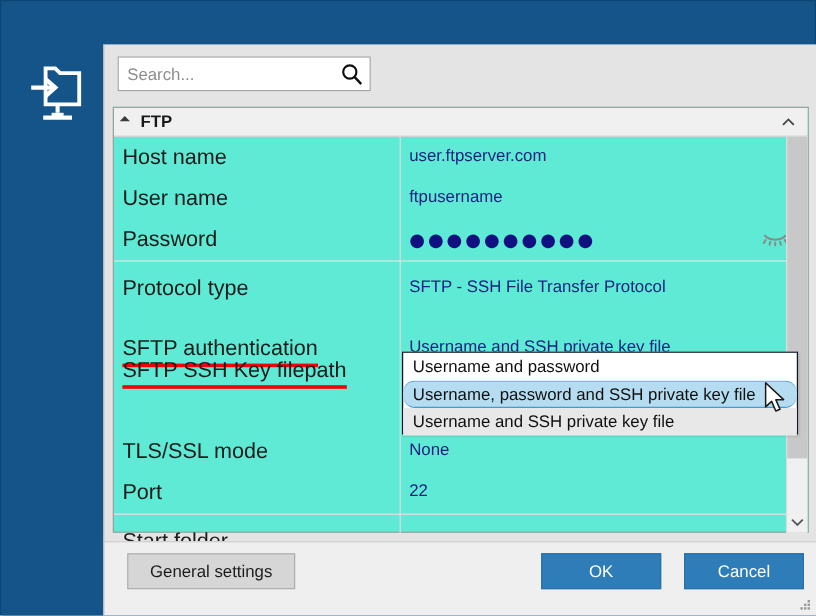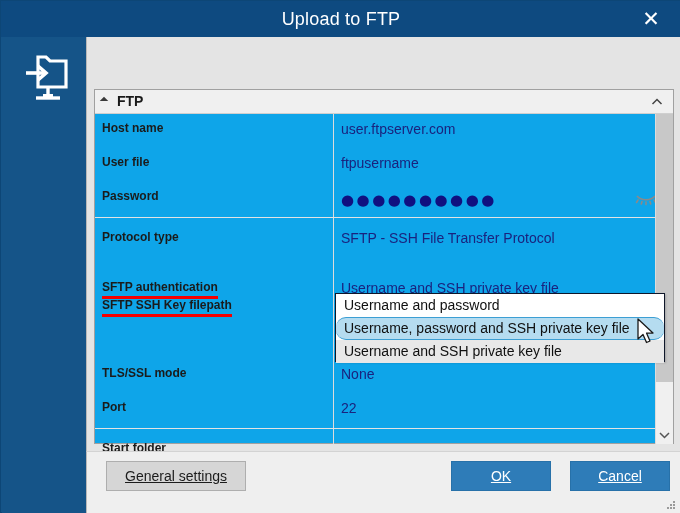--- a/index.html
+++ b/index.html
@@ -76,21 +76,21 @@
   .search-input::placeholder { color: #8d8d8d; }
   .search-icon {
     position: absolute; right: 5px; top: 4px;
     width: 20px; height: 20px;
     cursor: pointer;
   }
   
   .grid {
     position: absolute; left: 7px; top: 52px;
     width: 580px; height: 355px;
-    background: #0ea5e9;
+    background: #5eead4;
     border: 1px solid #a0a0a0;
     padding-left: 32px;
   }
   .group-header {
     position: absolute; left: 0; top: 0;
     width: 578px; height: 24px;
     background: #f0f0f0;
     border-bottom: 1px solid #cfcfcf;
   }
   .group-tri {
@@ -116,23 +116,22 @@
     width: 1px; height: 330px;
     background: #dcdcdc;
   }
   .rows {
     position: absolute; left: 0; top: 24px;
     width: 560px; height: 330px;
   }
   .row { position: absolute; left: 0; width: 560px; height: 34px; }
   .row-label {
     position: absolute; left: 7px; top: 7px;
-    font-size: 12px; color: #1b1b1b;
+    font-size: 18px; color: #1b1b1b;
     white-space: nowrap;
-    font-weight: bold;
   }
   .row-label .underline {
     display: block;
     height: 3px;
     background: #f50000;
     margin-top: 2px;
   }
   .row-value {
     position: absolute; left: 246px; top: 7px;
     font-size: 14px; color: #1a237e;
@@ -211,21 +210,20 @@
   }
   .btn {
     position: absolute; top: 9px;
     height: 30px;
     font-family: "Liberation Sans", sans-serif;
     font-size: 14px;
     cursor: pointer;
     border: 1px solid #aeaeae;
     background: #d6d6d6;
     color: #1c1c1c;
-    text-decoration: underline;
   }
   .btn.primary {
     background: #2e7cb8;
     border: 1px solid #2771a9;
     color: #ffffff;
   }
   .btn-general { left: 19px; width: 140px; }
   .btn-reset   { left: 170px; width: 145px; }
   .btn-ok      { left: 364px; width: 100px; }
   .btn-cancel  { left: 483px; width: 100px; }
@@ -239,40 +237,45 @@
     width: 22px; height: 30px;
     z-index: 40;
     pointer-events: none;
   }
 </style>
 </head>
 <body>
 
 <div class="window">
 
-  <div class="titlebar">
-    <div class="titlebar-text">Upload to FTP</div>
-    <div class="close-btn">✕</div>
-  </div>
 
   <div class="rail">
     <span class="rail-icon">
       <svg width="56" height="56" viewBox="0 0 56 56">
         <path d="M22 6 h8 l4 4 h16 v26 H22 z" fill="none" stroke="#ffffff" stroke-width="3.2"></path>
         <path d="M10 22 h18" stroke="#ffffff" stroke-width="3.6" fill="none"></path>
         <path d="M22 15 l8 7 l-8 7" fill="none" stroke="#ffffff" stroke-width="3.6" stroke-linejoin="miter"></path>
         <path d="M32 36 v7" stroke="#ffffff" stroke-width="3.4"></path>
         <path d="M20 47 h24" stroke="#ffffff" stroke-width="3.4"></path>
         <rect x="27" y="43" width="10" height="5" fill="#ffffff"></rect>
       </svg>
     </span>
   </div>
 
   <div class="content">
 
+    <div class="search-wrap">
+      <input class="search-input" type="text" placeholder="Search..." style="">
+      <span class="search-icon">
+        <svg width="20" height="20" viewBox="0 0 20 20">
+          <circle cx="8.5" cy="8" r="5.5" fill="none" stroke="#101010" stroke-width="1.8"></circle>
+          <path d="M12.6 12.3 L17.5 17.5" stroke="#101010" stroke-width="2" stroke-linecap="round"></path>
+        </svg>
+      </span>
+    </div>
 
     <div class="grid">
 
       <div class="group-header">
         <span class="group-tri"></span>
         <span class="group-label">FTP</span>
         <span class="group-chevron">
           <svg width="16" height="16" viewBox="0 0 16 16">
             <path d="M3.5 10 L8 5.5 L12.5 10" fill="none" stroke="#444" stroke-width="1.5"></path>
           </svg>
@@ -280,21 +283,21 @@
       </div>
 
       <div class="col-divider"></div>
 
       <div class="rows" id="rows-host">
           <div class="row" style="top: 0px;">
             <div class="row-label"><span>Host name</span></div>
             <div class="row-value">user.ftpserver.com</div>
           </div>
           <div class="row" style="top: 34px;">
-            <div class="row-label"><span>User file</span></div>
+            <div class="row-label"><span>User name</span></div>
             <div class="row-value">ftpusername</div>
           </div>
           <div class="row" style="top: 68px;">
             <div class="row-label"><span>Password</span></div>
             <div class="dots">●●●●●●●●●●</div>
             <span class="eye-icon"><svg width="22" height="16" viewBox="0 0 22 16">
                 <path d="M2 6 C6 11, 16 11, 20 6" fill="none" stroke="#8a8a8a" stroke-width="1.7"></path>
                 <path d="M3 10 L1.5 12.5 M7 11.5 L6.3 14 M11 12 L11 14.6 M15 11.5 L15.7 14 M19 10 L20.5 12.5" stroke="#8a8a8a" stroke-width="1.6" stroke-linecap="round"></path>
               </svg></span>
           </div>

